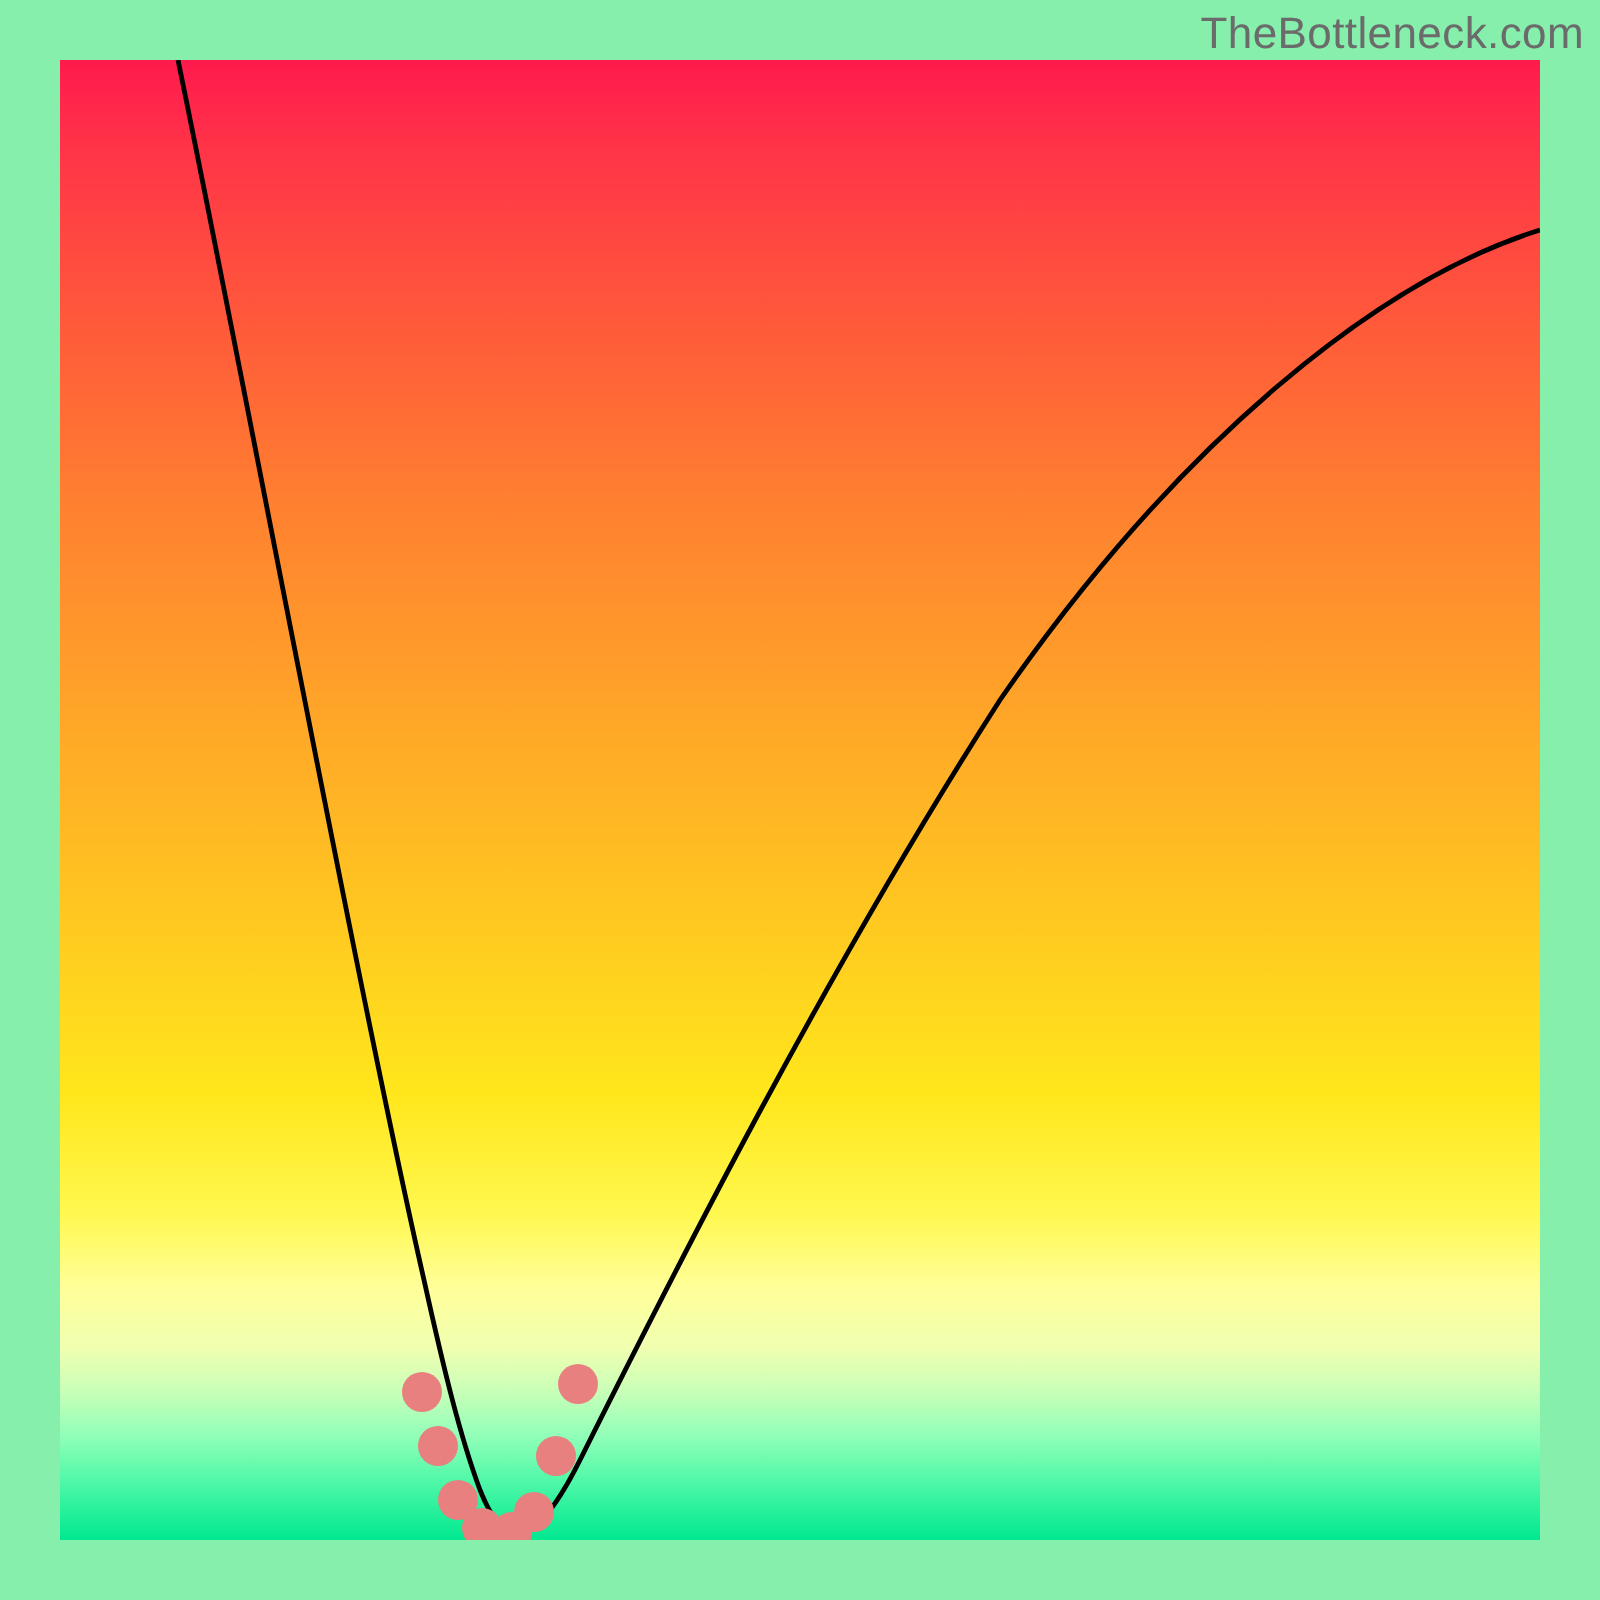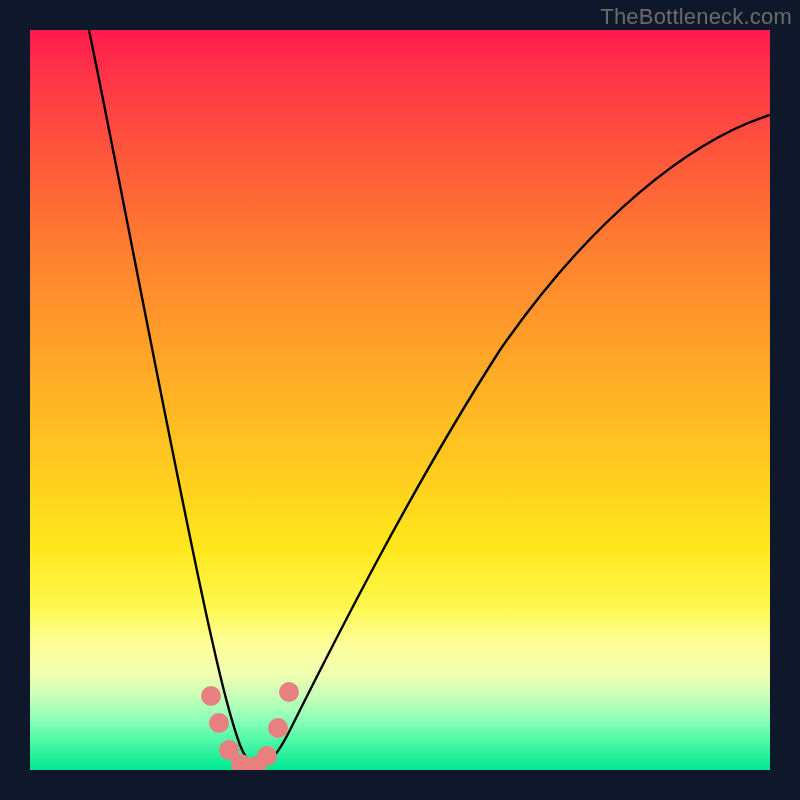--- a/index.html
+++ b/index.html
@@ -10,21 +10,21 @@
     background: #000;
     overflow: hidden;
     font-family: Arial, Helvetica, sans-serif;
   }
   .frame {
     position: absolute;
     top: 0;
     left: 0;
     width: 800px;
     height: 800px;
-    background: #0f172a;
+    background: #86efac;
   }
   .plot-area {
     position: absolute;
     top: 30px;
     left: 30px;
     width: 740px;
     height: 740px;
     background: linear-gradient(to bottom,
       #ff1a4d 0%,
       #ff3448 6%,

